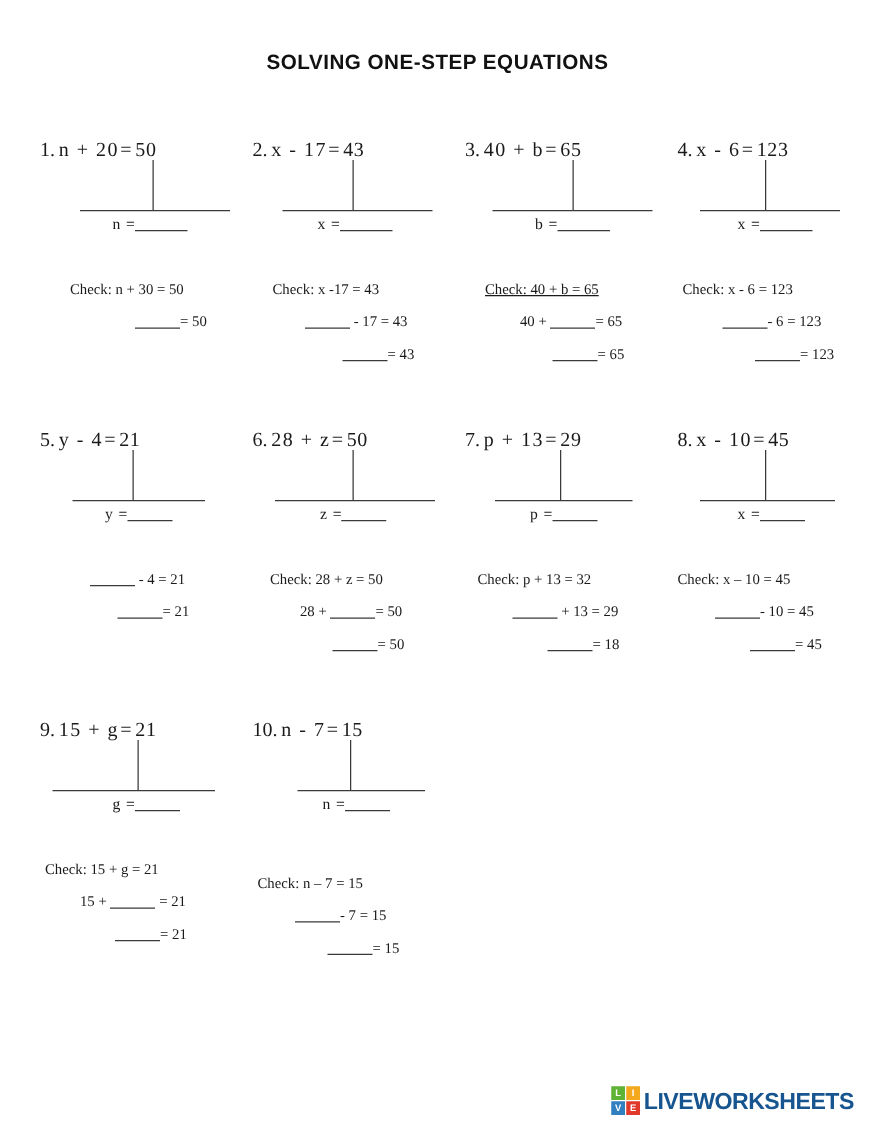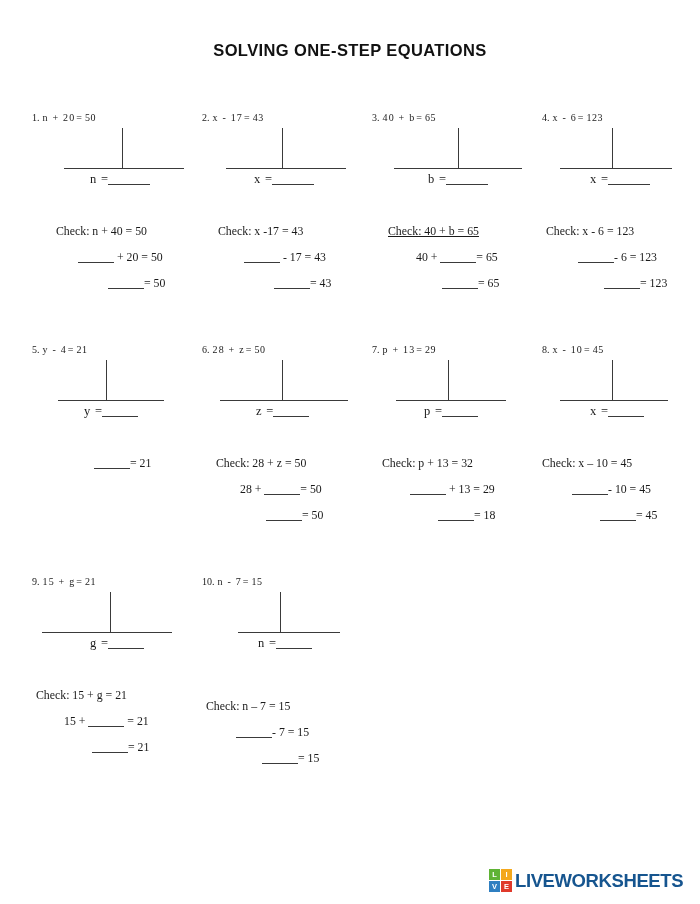--- a/index.html
+++ b/index.html
@@ -54,21 +54,21 @@
   }
   .cell.c0 { left: 0px; }
   .cell.c1 { left: 170px; }
   .cell.c2 { left: 340px; }
   .cell.c3 { left: 510px; }
 
   
   .eqline {
     position: relative;
     height: 20px;
-    font-size: 10px;
+    font-size: 16px;
     white-space: nowrap;
   }
   .eqline .num {
     display: inline-block;
     margin-right: 3px;
   }
   .eqline .expr {
     letter-spacing: 1.2px;
   }
   .eqline .eq {
@@ -178,22 +178,21 @@
         </div>
         <div class="bars">
           <div class="vbar" style="left:90px;"></div>
           <div class="hbar" style="left:32px; width:120px;"></div>
         </div>
         <div class="answer">
           <span style="display:inline-block;width:58px;"></span><span class="var">n</span>
           <span>=</span><span class="blank w-lg"></span>
         </div>
         <div class="check">
-          <span class="ln ln-1" style="padding-left:24px;">Check:  n + 40 = 50</span>
-          <span class="ln ln-2" style="padding-left:46px;"><span></span><span class="blank w-md"></span><span> + 20 = 50</span></span>
+          <span class="ln ln-1" style="padding-left:24px;">Check:  n + 30 = 50</span>
           <span class="ln ln-3" style="padding-left:76px;"><span class="blank w-md"></span><span>= 50</span></span>
         </div>
       </div>
 
       <div class="cell c1">
         <div class="eqline">
           <span class="num">2.</span><span class="expr">x - 17</span><span class="eq">=</span><span class="rhs">43</span>
         </div>
         <div class="bars">
           <div class="vbar" style="left:80px;"></div>
@@ -258,20 +257,21 @@
         </div>
         <div class="bars">
           <div class="vbar" style="left:74px;"></div>
           <div class="hbar" style="left:26px; width:106px;"></div>
         </div>
         <div class="answer">
           <span style="display:inline-block;width:52px;"></span><span class="var">y</span>
           <span>=</span><span class="blank w-md"></span>
         </div>
         <div class="check">
+          <span class="ln ln-2" style="padding-left:40px;"><span></span><span class="blank w-md"></span><span> - 4 = 21</span></span>
           <span class="ln ln-3" style="padding-left:62px;"><span class="blank w-md"></span><span>= 21</span></span>
         </div>
       </div>
 
       <div class="cell c1">
         <div class="eqline">
           <span class="num">6.</span><span class="expr">28 + z</span><span class="eq">=</span><span class="rhs">50</span>
         </div>
         <div class="bars">
           <div class="vbar" style="left:80px;"></div>

